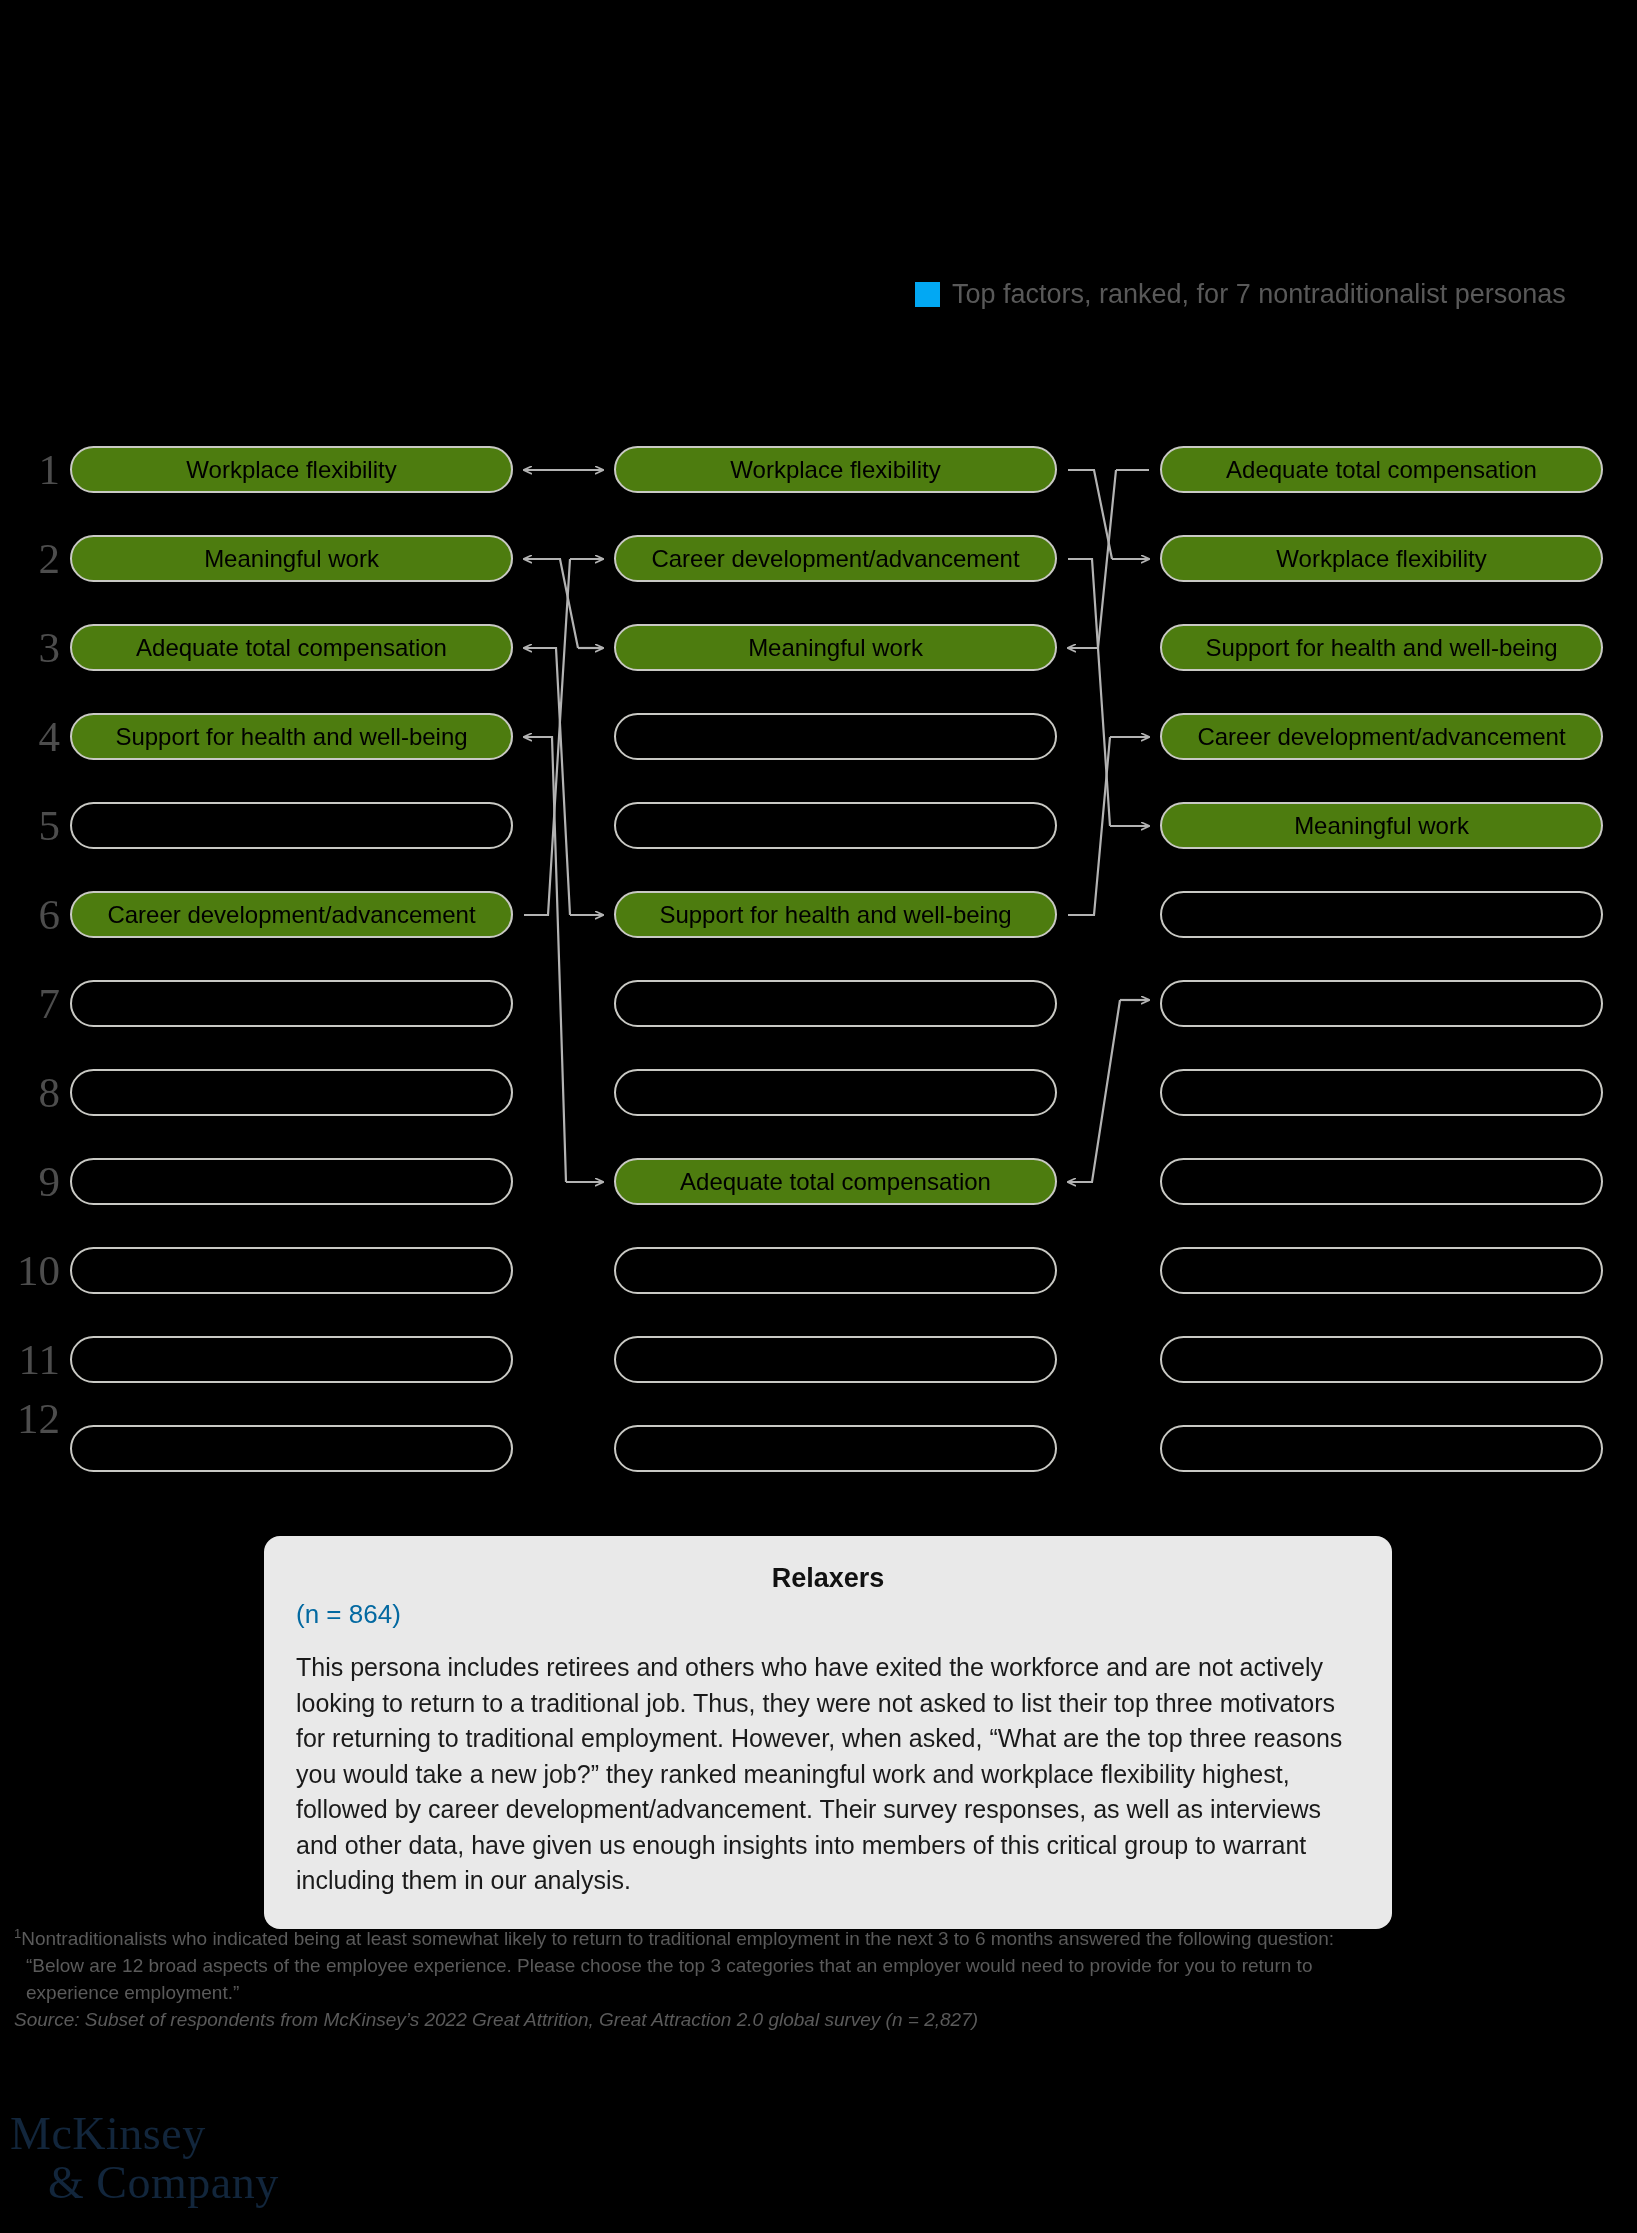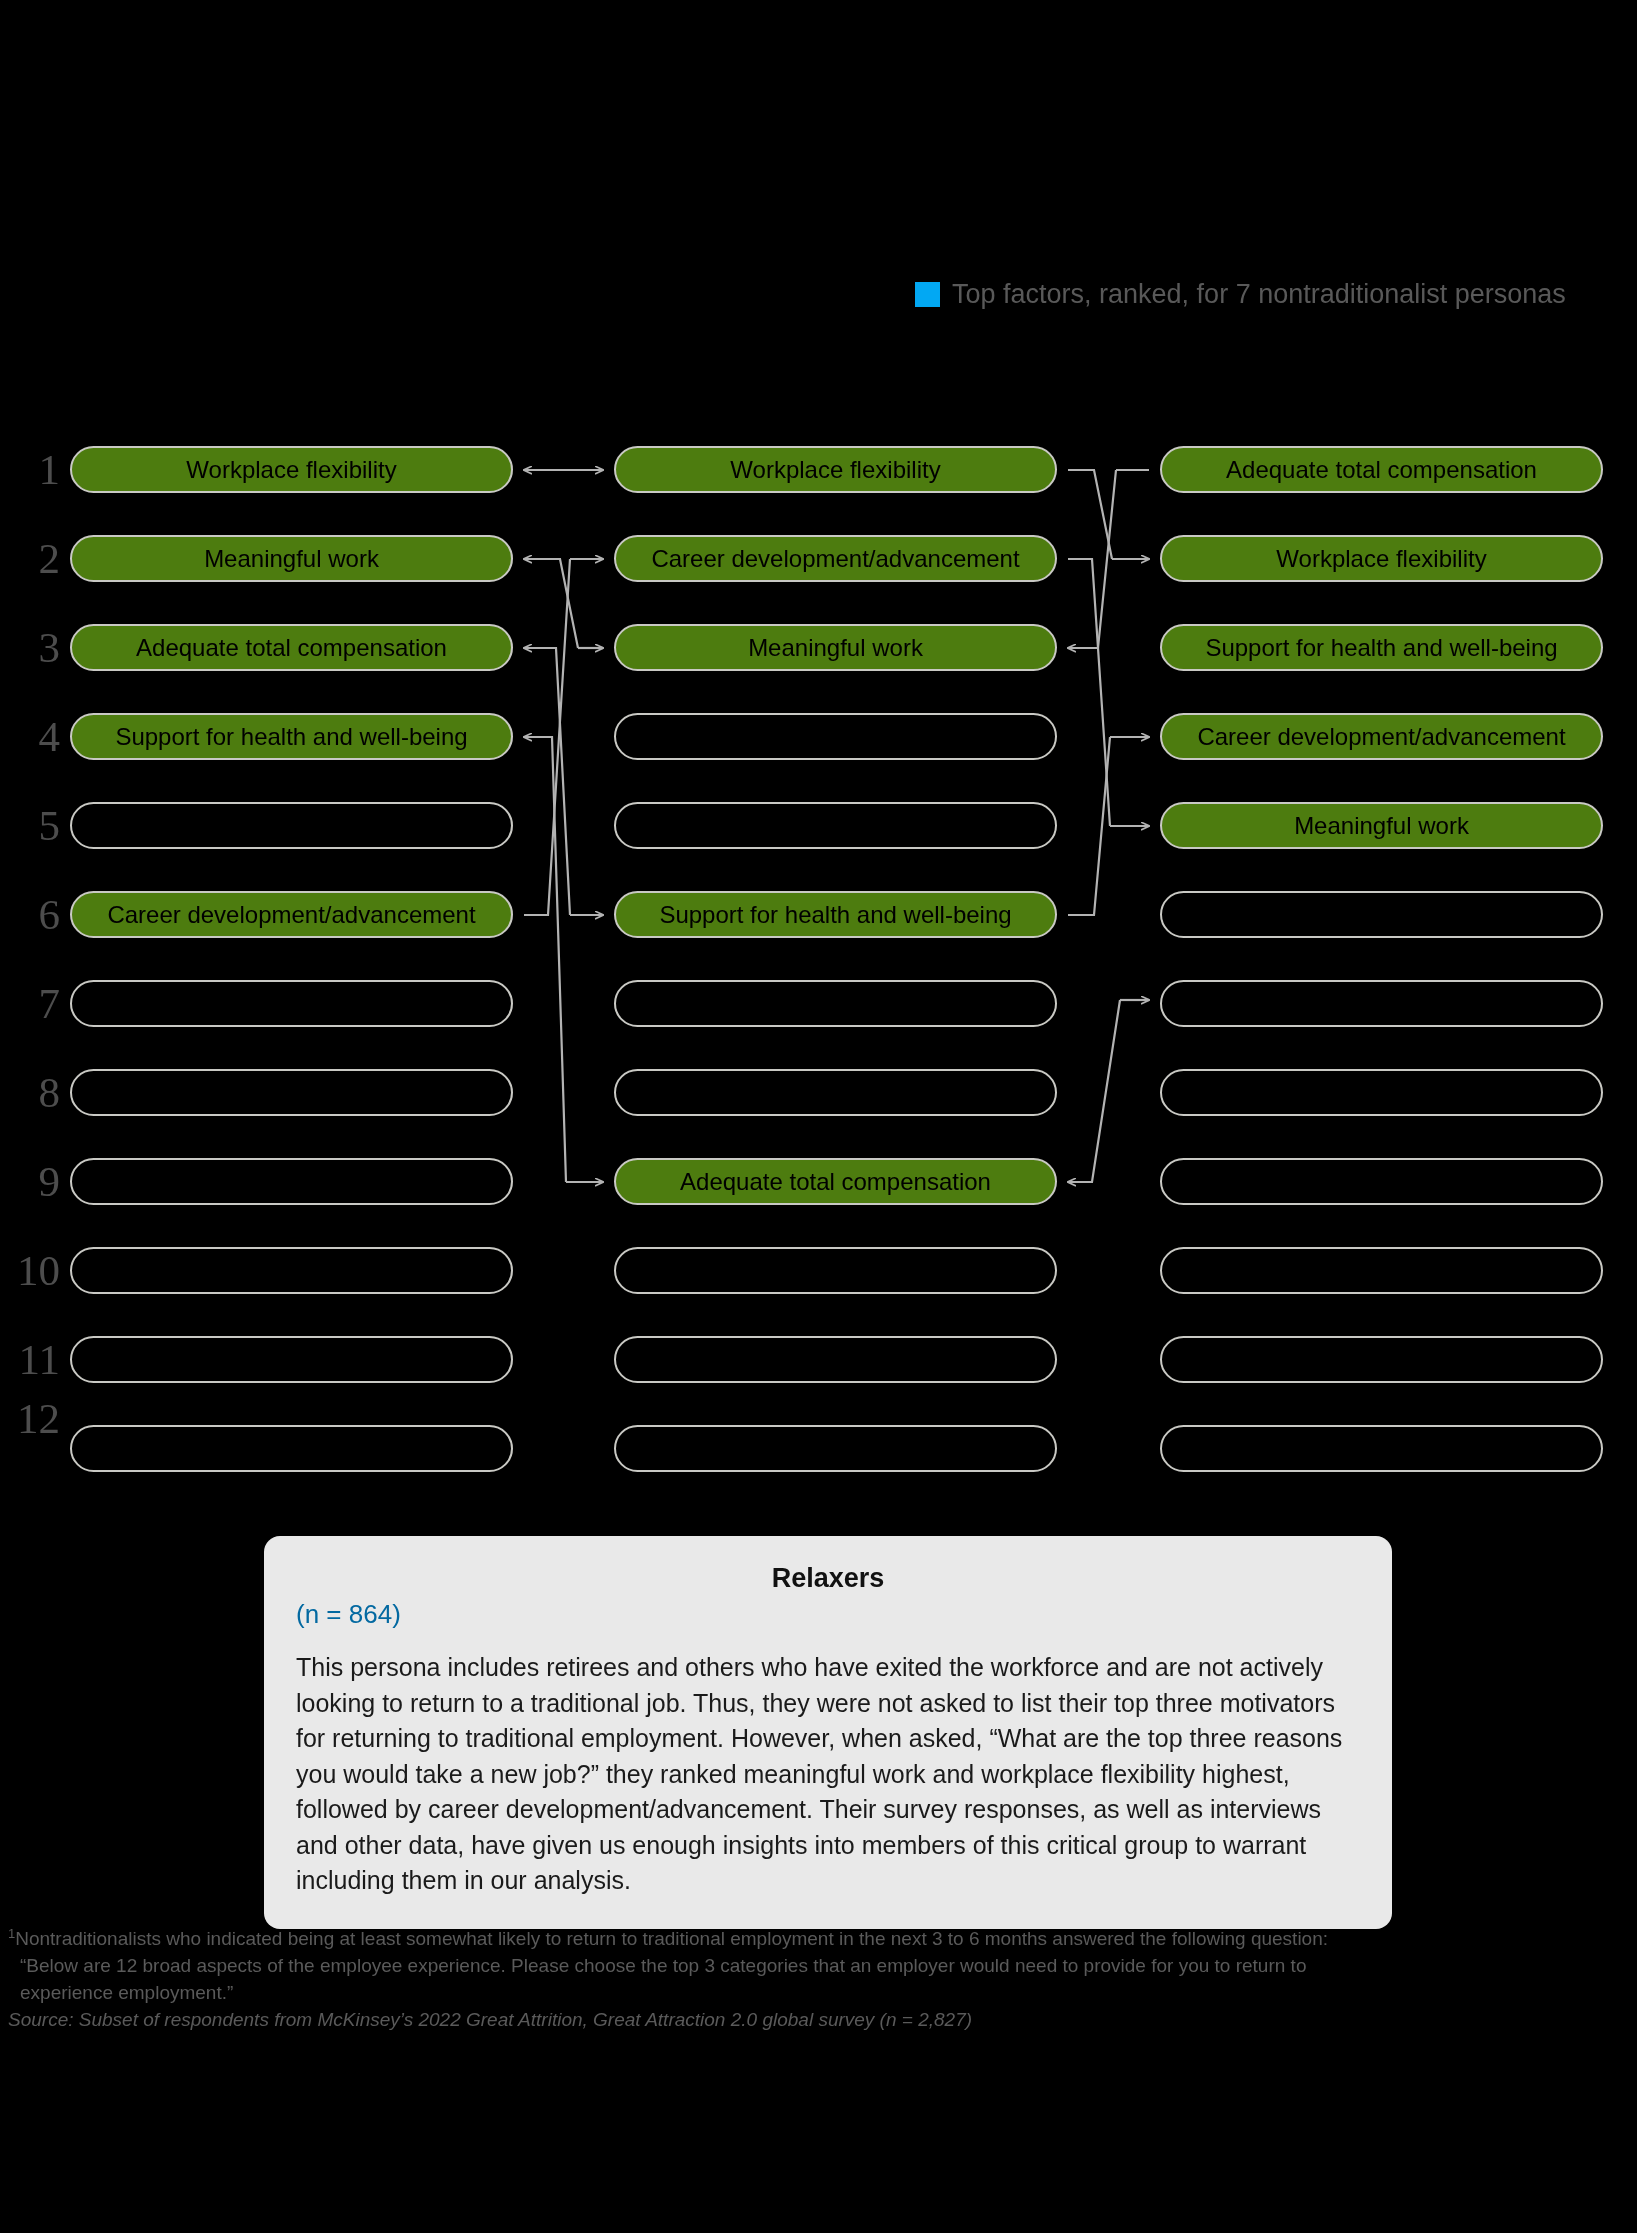--- a/index.html
+++ b/index.html
@@ -64,21 +64,21 @@
   .card-sub{
     text-align:left;font-size:26px;color:#0369a1;line-height:1.25;margin-top:2px;
   }
   .card-body{
     margin-top:20px;font-size:25px;color:#1a1a1a;line-height:1.42;
     text-align:left;
   }
 
   
   .notes{
-    position:absolute;left:8px;top:1925px;width:1600px;
+    position:absolute;left:14px;top:1925px;width:1600px;
     color:#5a5a5a;font-size:19px;line-height:1.42;
   }
   .note-line{display:block;}
   .note-indent{padding-left:12px;display:block;}
   .note-sup{font-size:13px;vertical-align:super;}
   .source{display:block;margin-top:0;font-style:italic;}
 
   
   .logo{
     position:absolute;left:10px;top:2110px;
@@ -280,14 +280,18 @@
     <div class="card-body">This persona includes retirees and others who have exited the workforce and are not actively looking to return to a traditional job. Thus, they were not asked to list their top three motivators for returning to traditional employment. However, when asked, “What are the top three reasons you would take a new job?” they ranked meaningful work and workplace flexibility highest, followed by career development/advancement. Their survey responses, as well as interviews and other data, have given us enough insights into members of this critical group to warrant including them in our analysis.</div>
   </div>
 
   <div class="notes">
     <span class="note-line"><span class="note-sup">1</span><span>Nontraditionalists who indicated being at least somewhat likely to return to traditional employment in the next 3 to 6 months answered the following question:</span></span>
     <span class="note-indent">“Below are 12 broad aspects of the employee experience. Please choose the top 3 categories that an employer would need to provide for you to return to</span>
     <span class="note-indent">experience employment.”</span>
     <span class="source">Source: Subset of respondents from McKinsey’s 2022 Great Attrition, Great Attraction 2.0 global survey (n = 2,827)</span>
   </div>
 
+  <div class="logo">
+    <span class="l1">McKinsey</span>
+    <span class="l2">&amp; Company</span>
+  </div>
 
 </div>
 
 </body></html>

